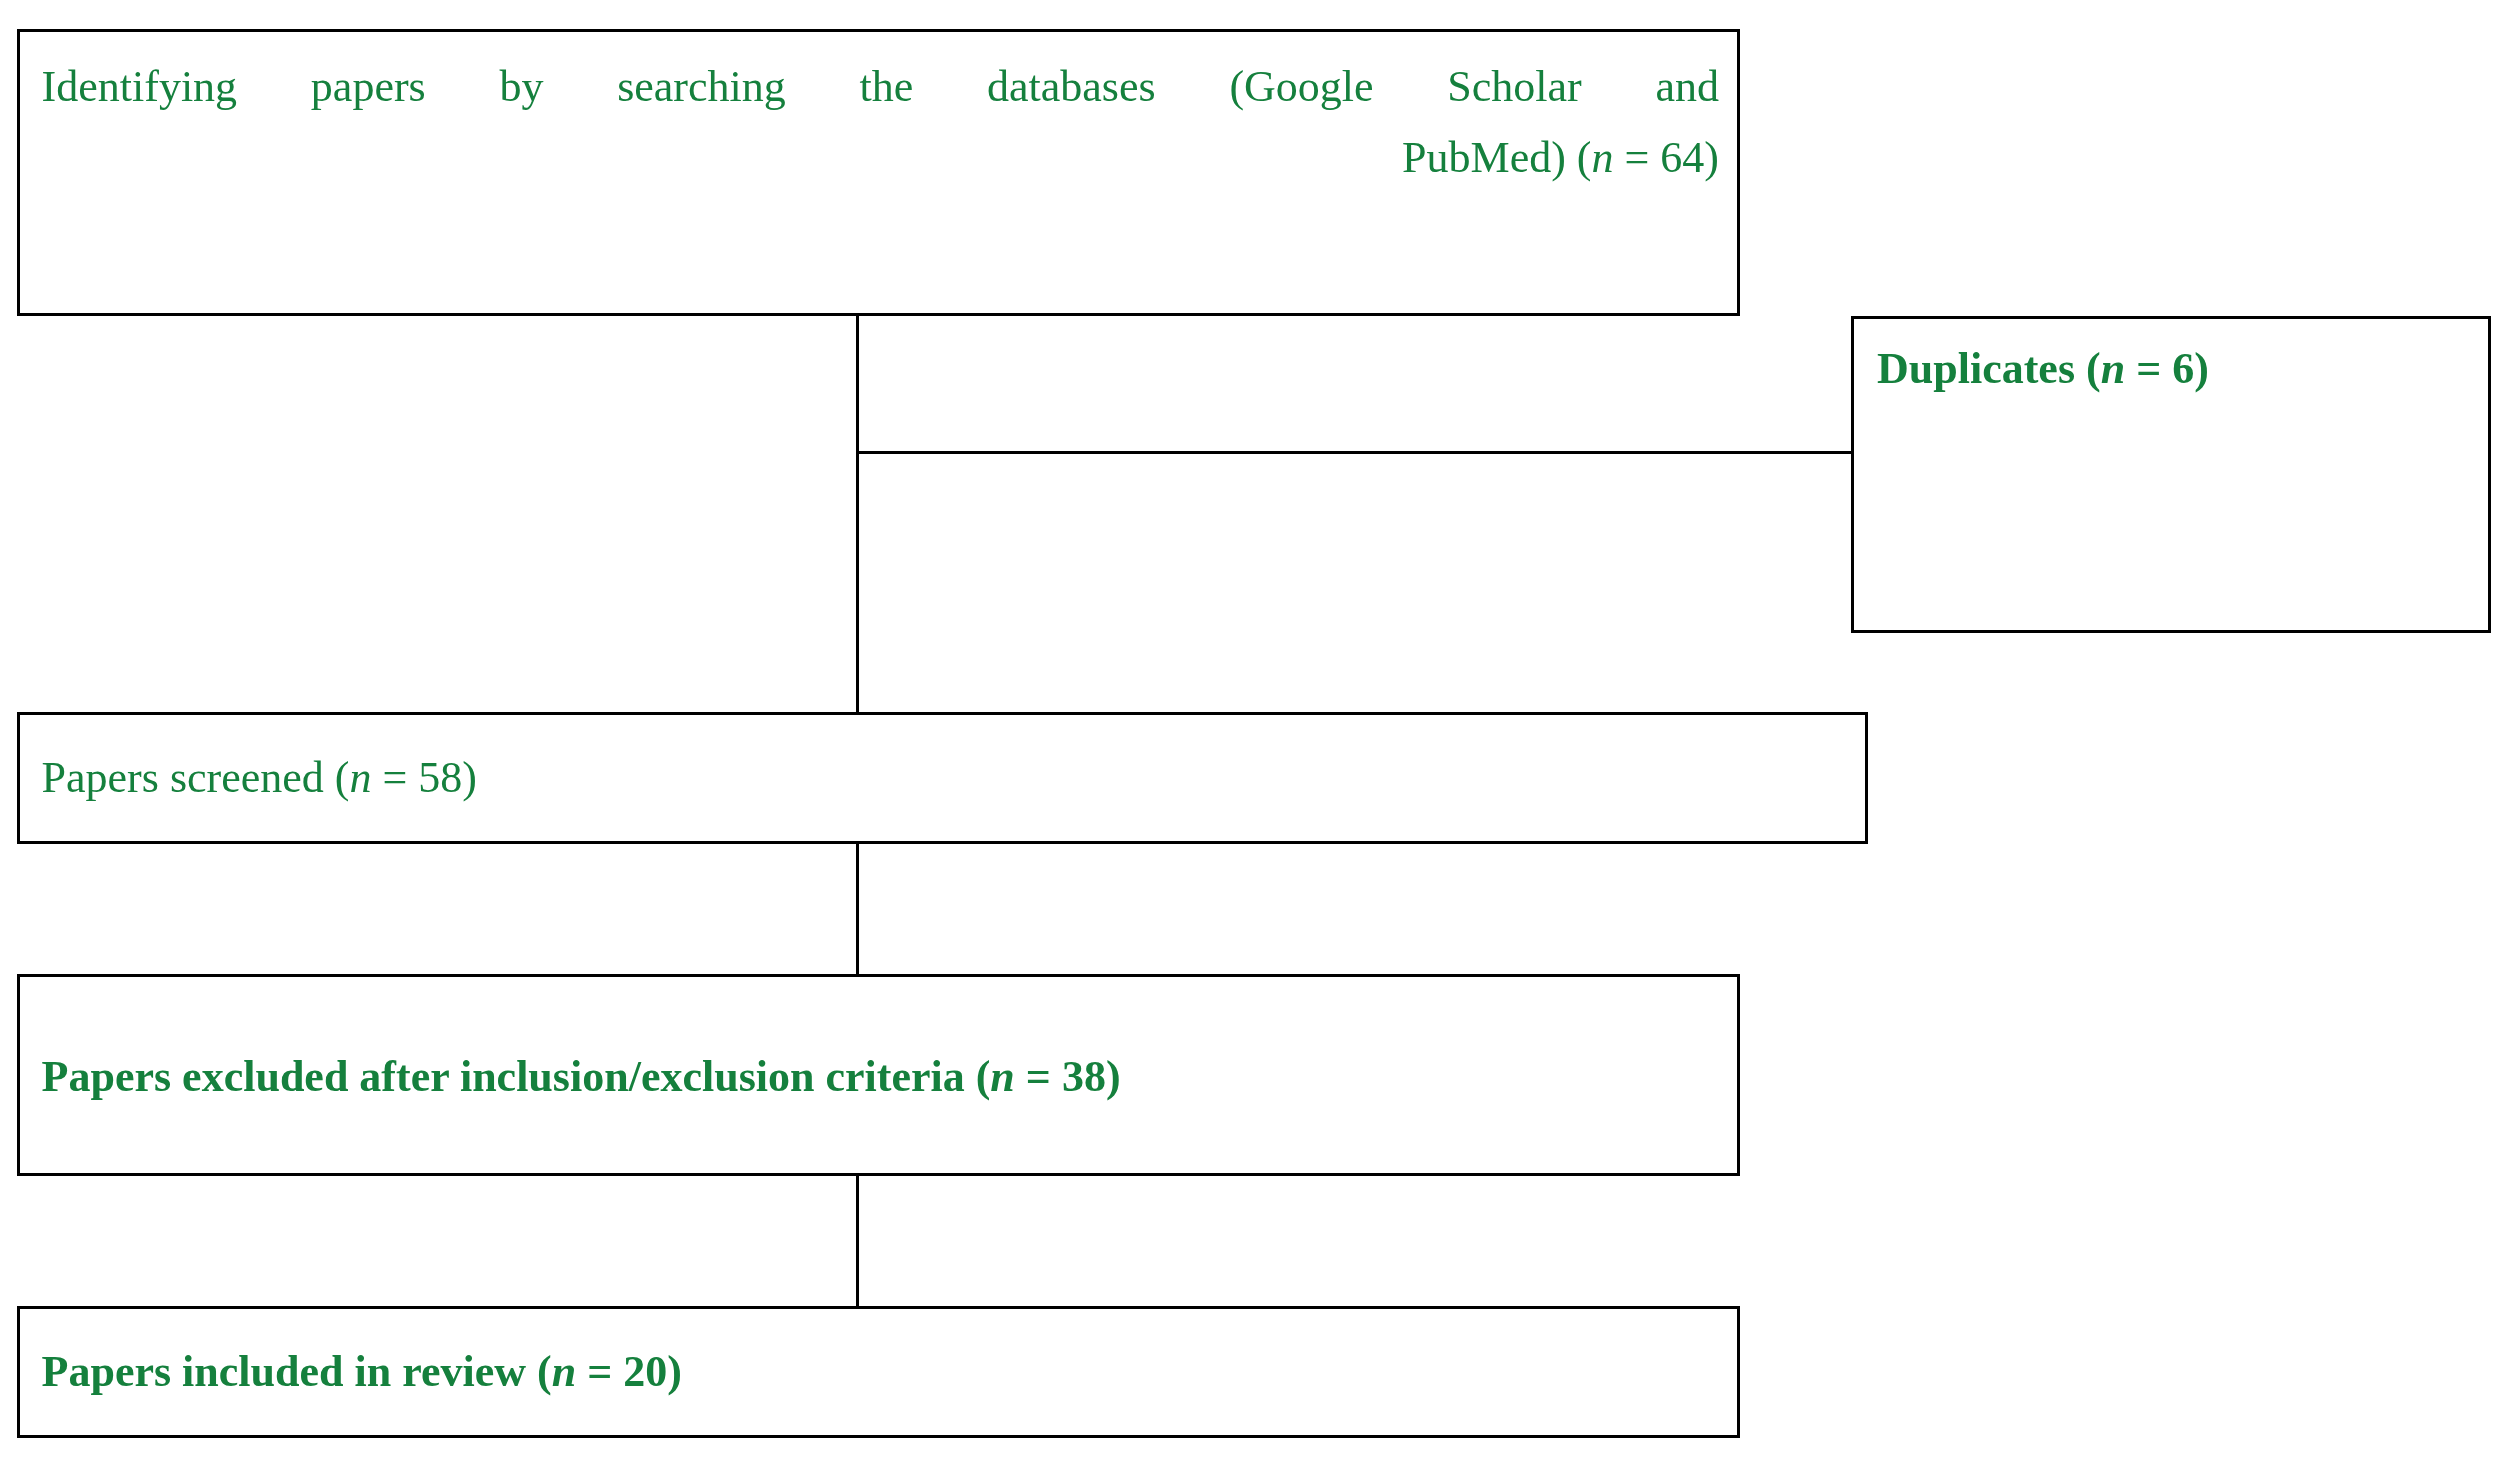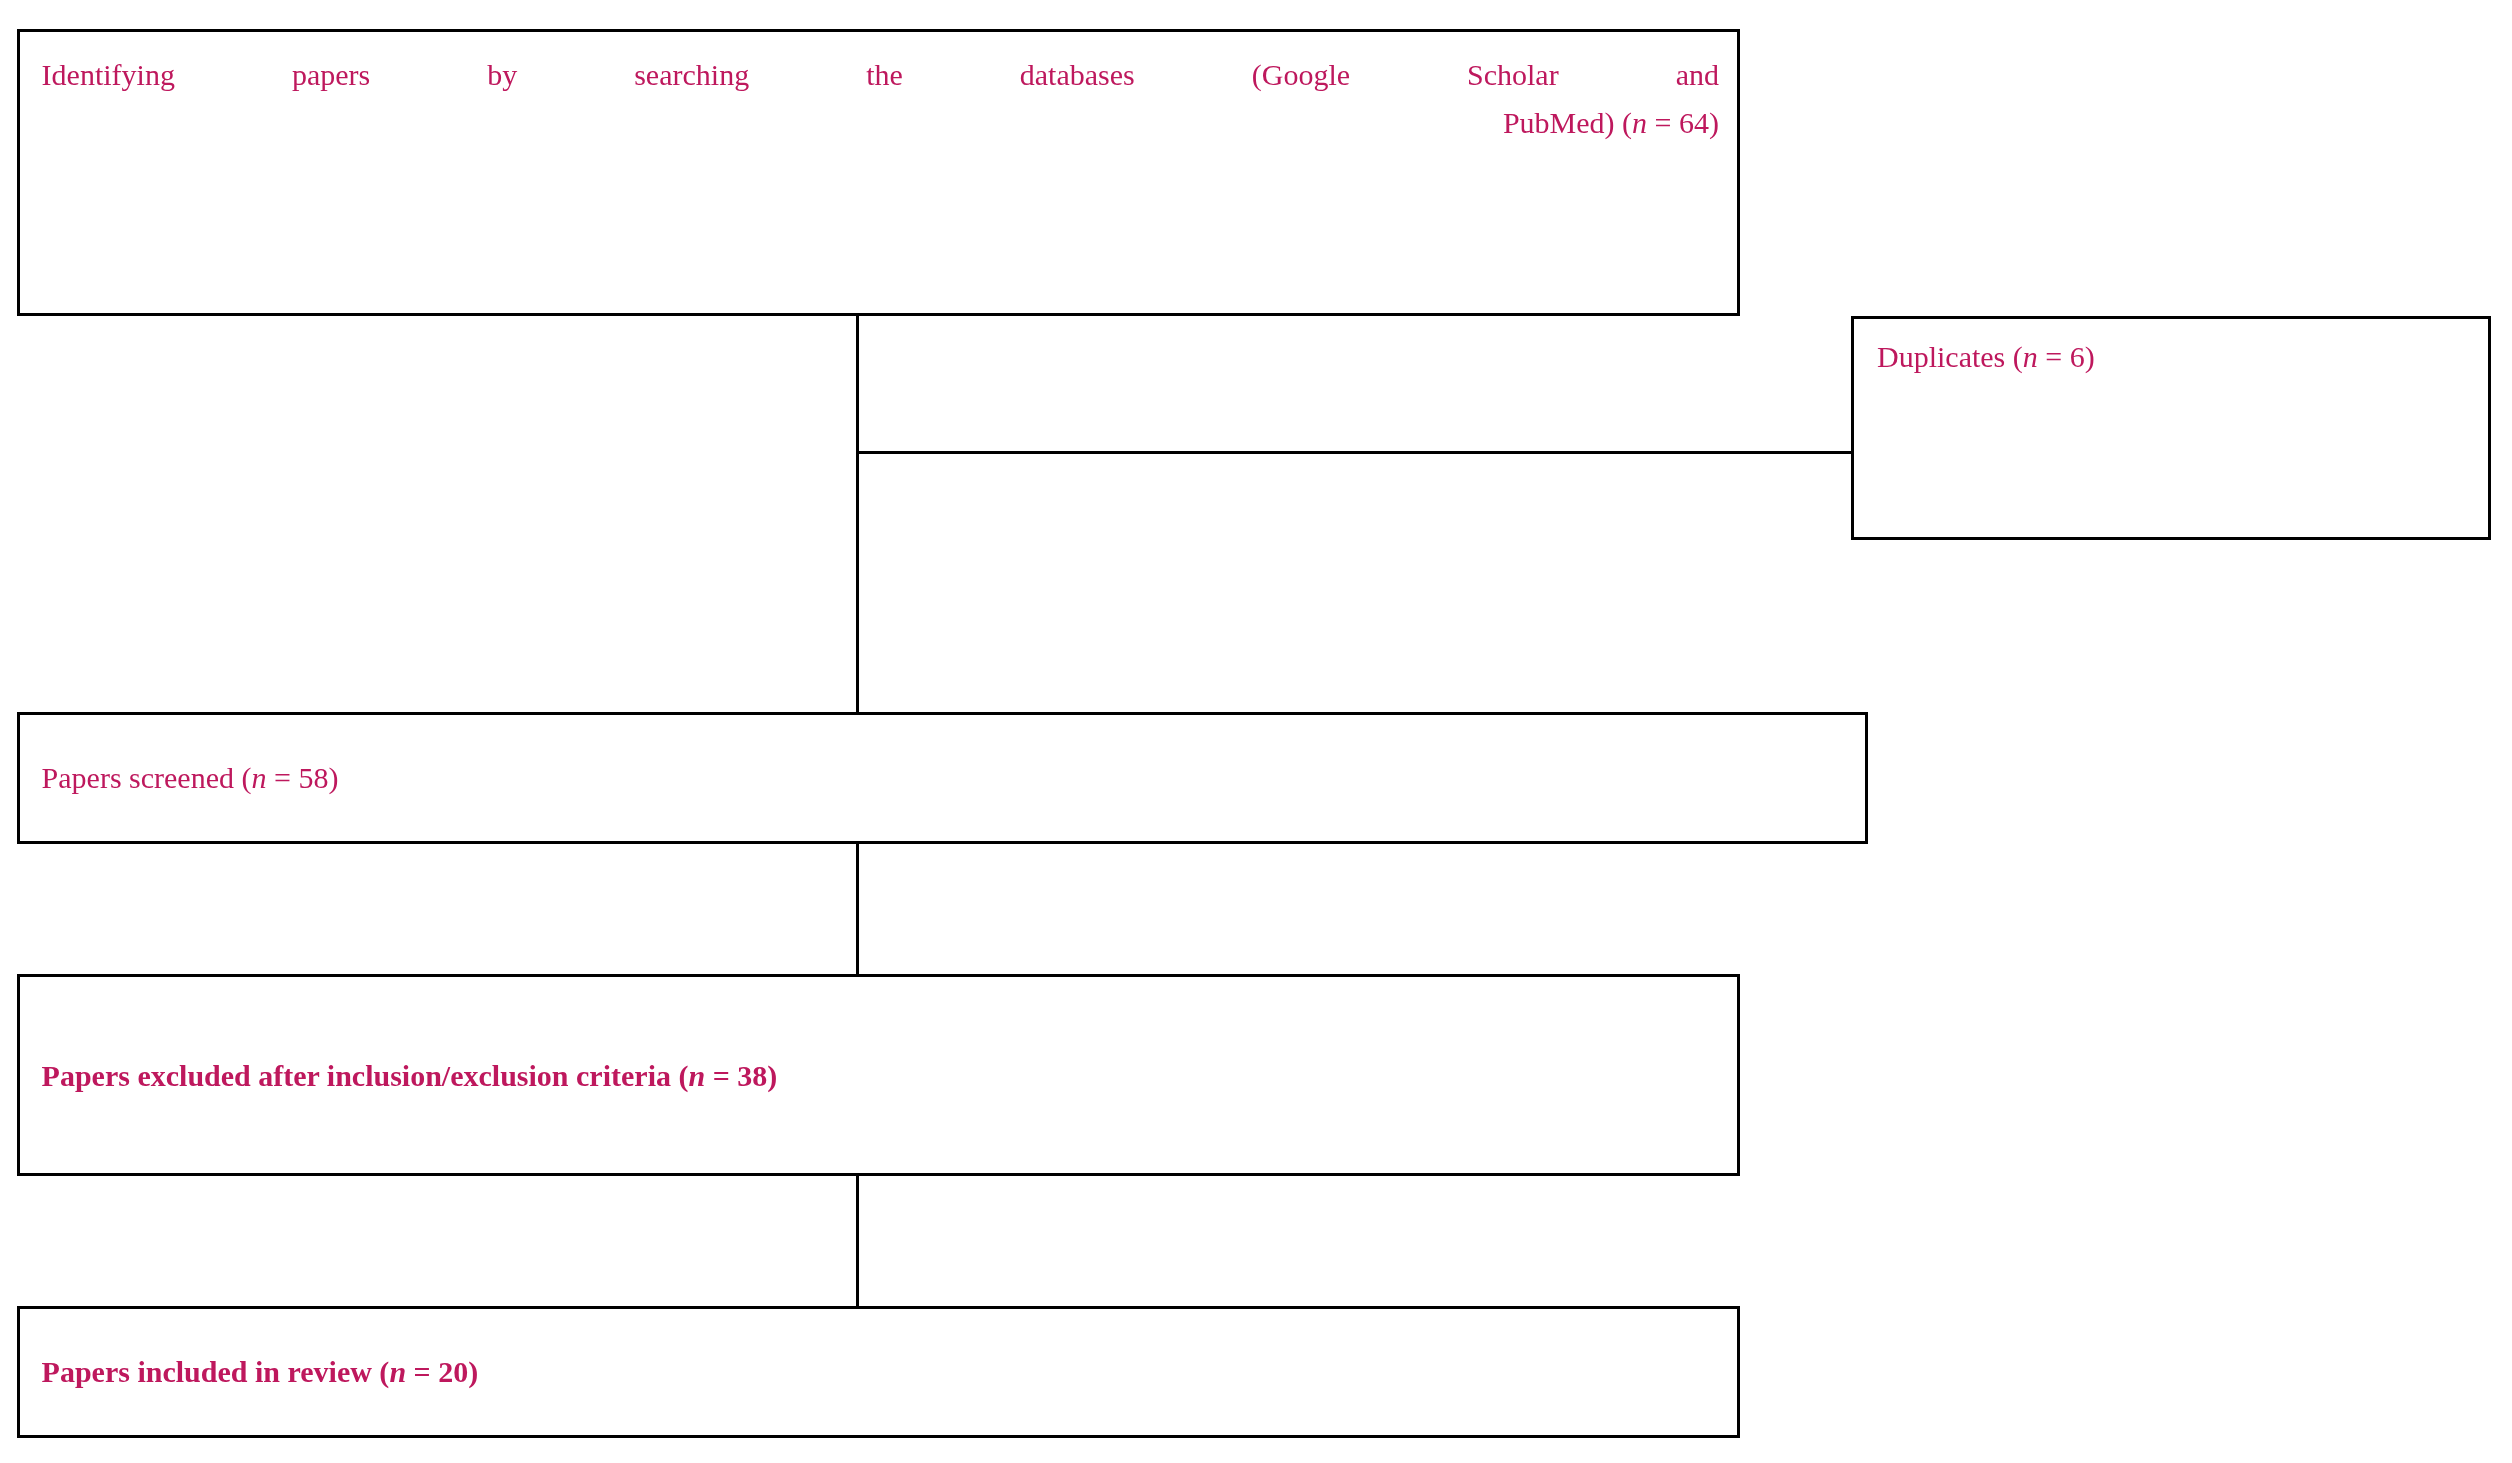--- a/index.html
+++ b/index.html
@@ -25,23 +25,23 @@
     box-sizing: border-box;
     border: 3.2px solid #000000;
     background: #ffffff;
     display: flex;
     align-items: center;
   }
   .flow-box .box-text {
     display: block;
     width: 100%;
     padding: 0 18px 0 21.6px;
-    font-size: 30px;
+    font-size: 44px;
     line-height: 1.62;
-    color: #be185d;
+    color: #15803d;
   }
 
   
   #box-identifying {
     left: 17px;
     top: 28.5px;
     width: 1723px;
     height: 287px;
     align-items: flex-start;
   }
@@ -57,22 +57,23 @@
   }
   #box-identifying .box-text .ln2 {
     display: block;
     text-align: right;
   }
 
   #box-duplicates {
     left: 1851px;
     top: 316px;
     width: 640px;
-    height: 224px;
+    height: 317px;
     align-items: flex-start;
+    font-weight: bold;
   }
   #box-duplicates .box-text {
     padding-top: 14px;
     padding-left: 23px;
     text-align: left;
   }
 
   #box-screened {
     left: 17px;
     top: 712px;

